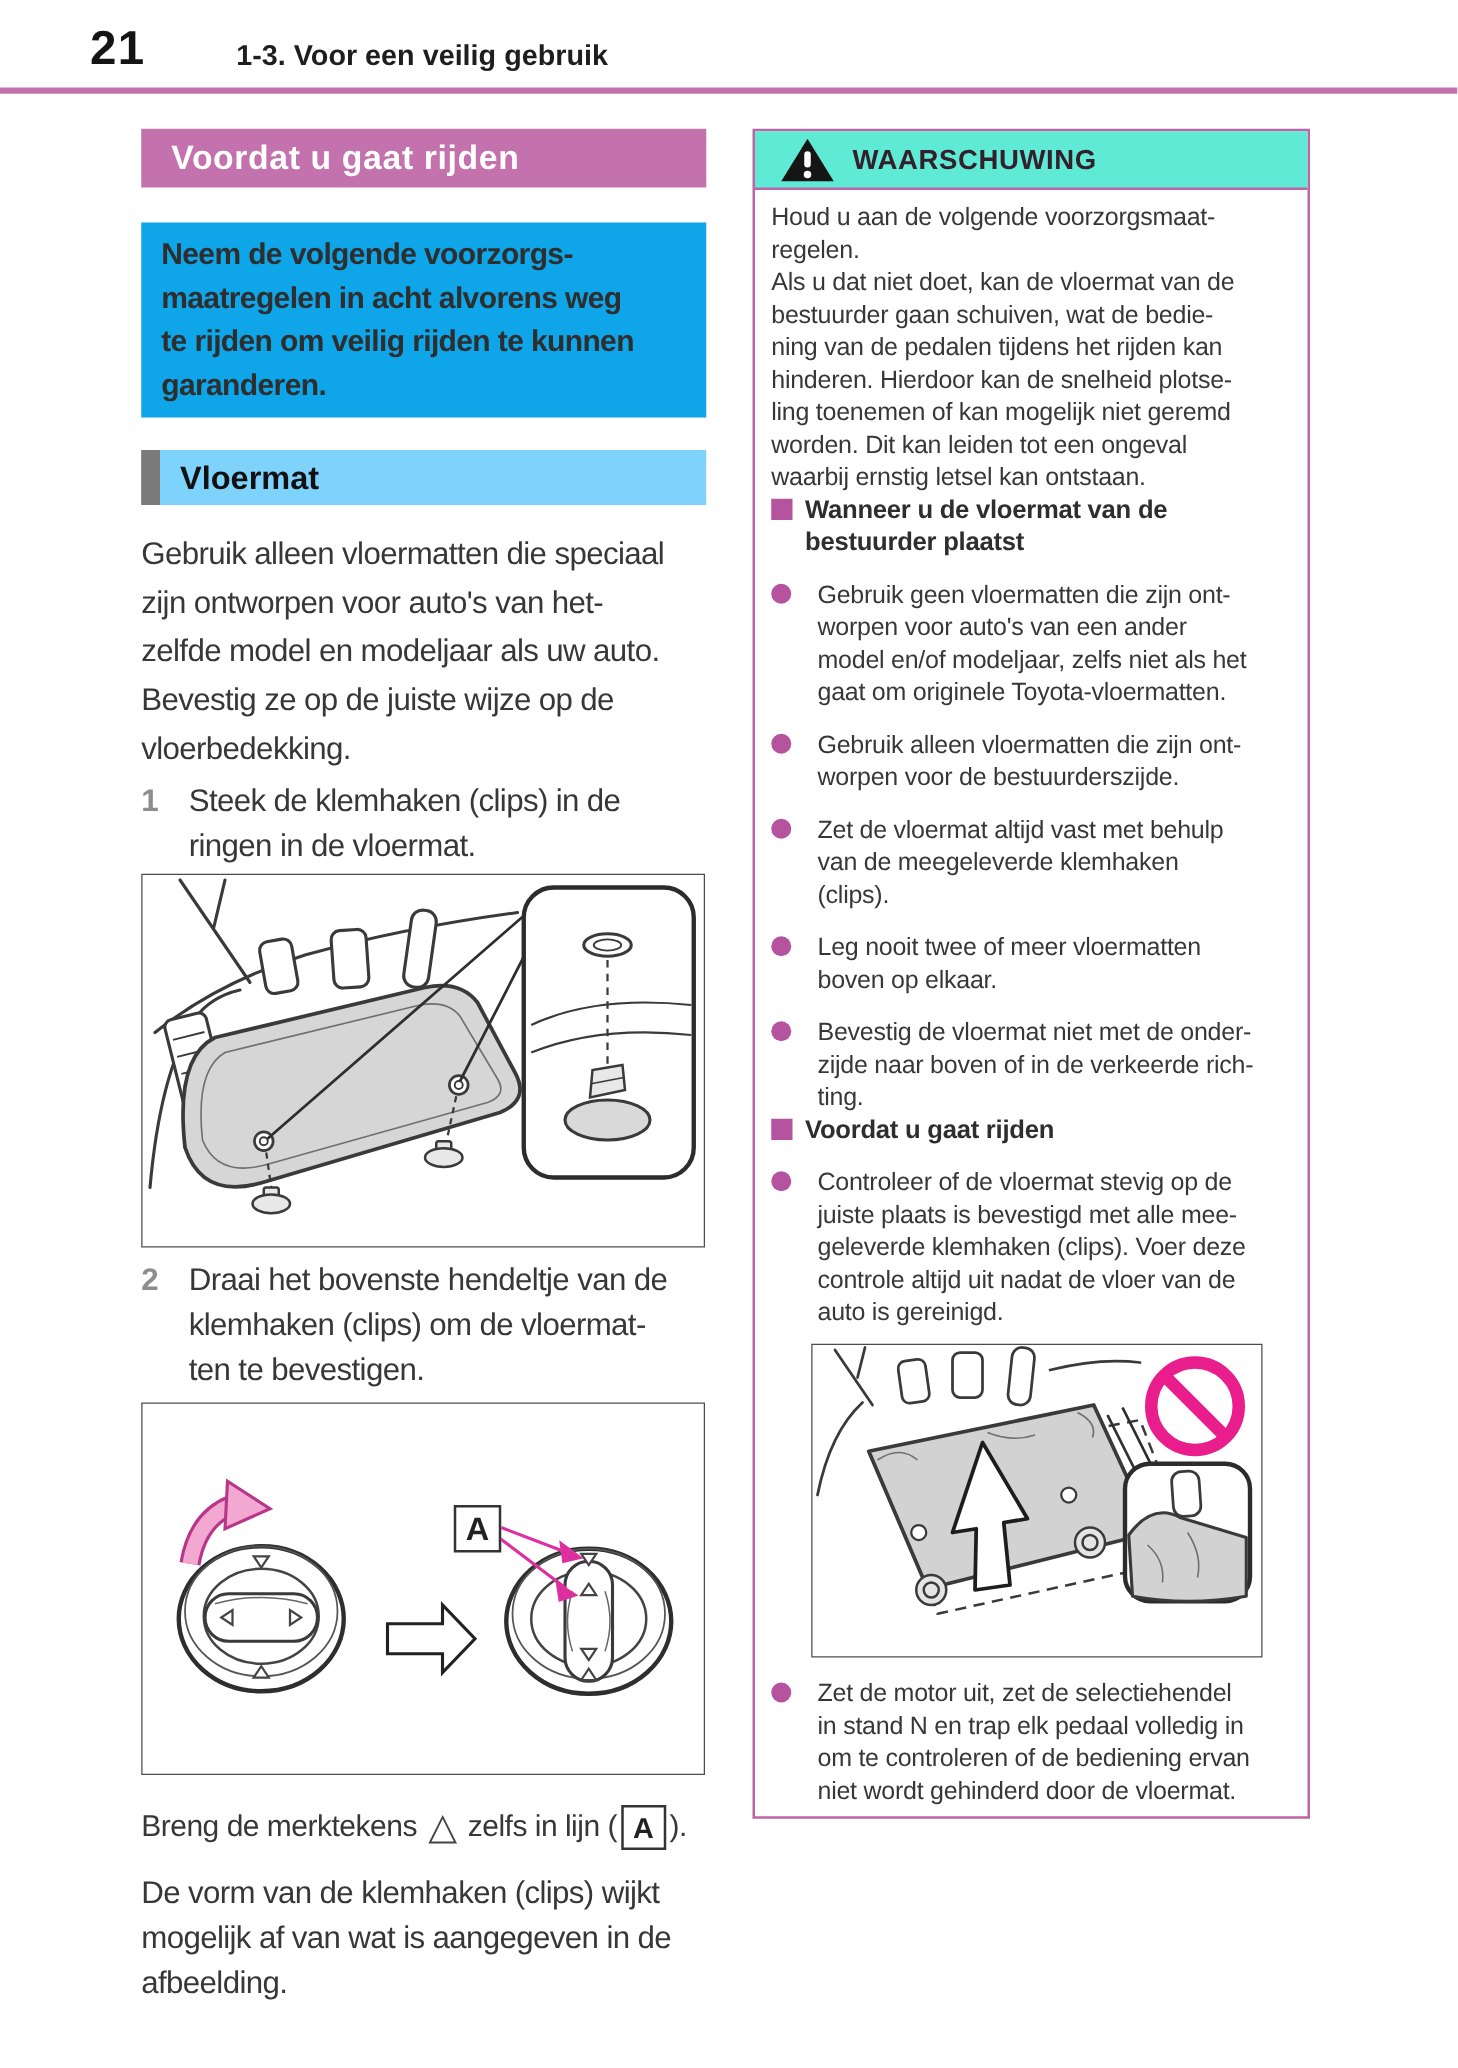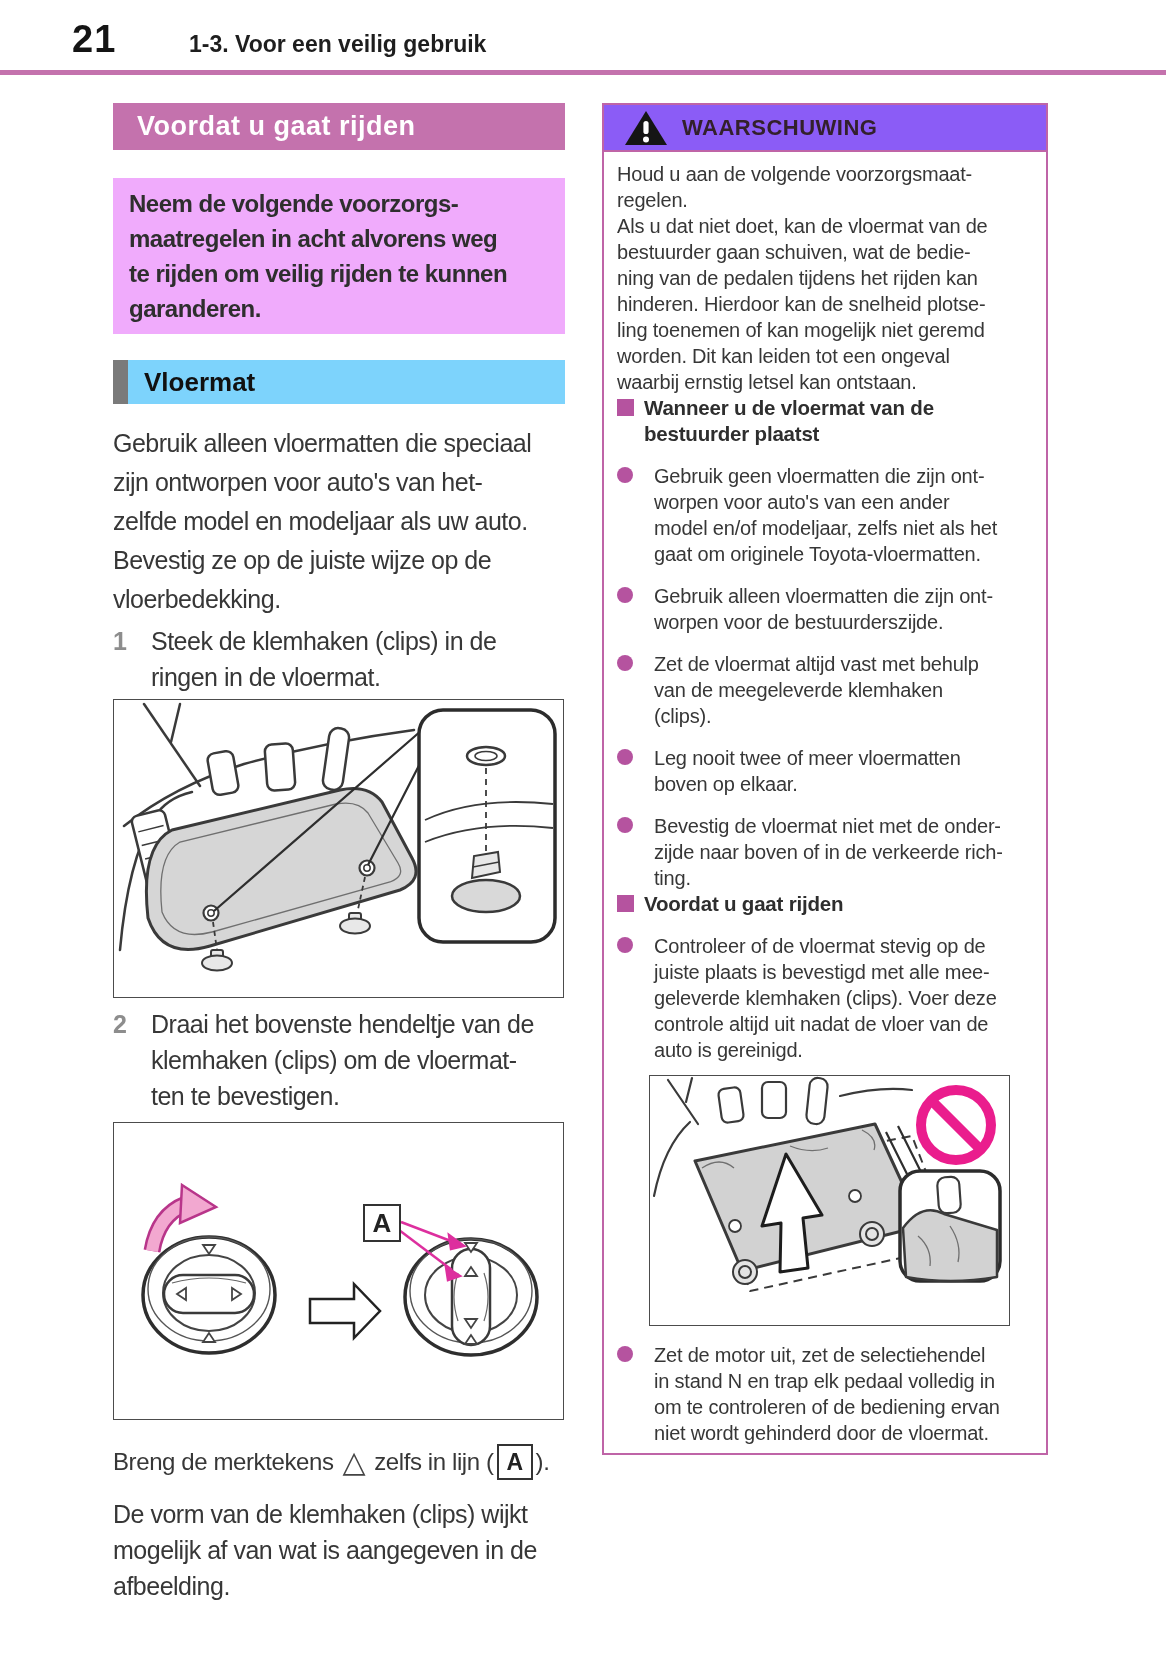--- a/index.html
+++ b/index.html
@@ -9,21 +9,21 @@
     font-family:"Liberation Sans","DejaVu Sans",sans-serif;
   }
   .pagenum{position:absolute;left:72px;top:18px;font-size:38px;font-weight:bold;color:#141414;letter-spacing:1px;}
   .hdr-title{position:absolute;left:189px;top:31px;font-size:23px;font-weight:bold;color:#1e1e1e;}
   .rule{position:absolute;left:0;top:70px;width:1166px;height:5px;background:#c472ad;}
 
   
   .col-left{position:absolute;left:113px;top:103px;width:452px;}
   .title-box{box-sizing:border-box;height:47px;line-height:47px;padding-left:24px;background:#c472ad;
     color:#ffffff;font-size:27px;font-weight:bold;letter-spacing:.5px;}
-  .notice{box-sizing:border-box;margin-top:28px;background:#f0abfc;padding:8px 16px;
+  .notice{box-sizing:border-box;margin-top:28px;background:#0ea5e9;padding:8px 16px;
     font-size:24px;font-weight:bold;line-height:35px;letter-spacing:-.5px;white-space:pre-line;color:#2e2e2e;}
   .subhead{position:relative;margin-top:26px;height:44px;background:#7dd3fc;}
   .subhead .tab{position:absolute;left:0;top:0;width:15px;height:44px;background:#7a7a7a;}
   .subhead .lbl{position:absolute;left:31px;top:0;line-height:44px;font-size:26px;font-weight:bold;color:#111;}
   .para{margin-top:20px;font-size:25px;line-height:39px;letter-spacing:-.5px;white-space:pre-line;}
   .step{display:flex;margin-top:4px;font-size:25px;line-height:36px;letter-spacing:-.5px;}
   .step.second{margin-top:8px;}
   .step-num{width:38px;flex:none;font-weight:bold;color:#8d8d8d;}
   .step-text{white-space:pre-line;}
   .figure{position:relative;margin-top:4px;border:1.5px solid #4c4c4c;background:#fff;font-size:0;width:449px;}
@@ -32,21 +32,21 @@
     background:#fff;font-size:26px;line-height:34px;font-weight:bold;text-align:center;color:#222;z-index:2;}
   .caption{margin-top:24px;display:flex;align-items:center;font-size:24px;letter-spacing:-.4px;white-space:nowrap;}
   .caption .tri{font-size:30px;line-height:1;margin:0 9px;color:#444;}
   .cap-abox{display:inline-block;width:32px;height:32px;border:2px solid #333;margin:0 3px;
     font-size:23px;line-height:32px;font-weight:bold;text-align:center;color:#222;}
   .note{margin-top:16px;font-size:25px;line-height:36px;letter-spacing:-.5px;white-space:pre-line;}
 
   
   .warn{position:absolute;left:602px;top:103px;width:446px;height:1352px;box-sizing:border-box;
     border:2px solid #bf64a7;background:#fff;}
-  .warn-hdr{height:45px;background:#8b5cf6;border-bottom:2px solid #bf64a7;display:flex;align-items:center;
+  .warn-hdr{height:45px;background:#5eead4;border-bottom:2px solid #bf64a7;display:flex;align-items:center;
     padding-left:20px;gap:14px;text-align:right;}
   .warn-title{font-size:22px;font-weight:bold;color:#33202c;letter-spacing:.5px;}
   .warn-body{padding:9px 13px 0 13px;font-size:20px;line-height:26px;letter-spacing:-.2px;color:#373737;}
   .warn-intro{white-space:pre-line;}
   .sec-h{display:flex;gap:10px;margin-top:0;font-weight:bold;font-size:20.5px;color:#2e2e2e;}
   .sec-h .sq{width:17px;height:17px;background:#b5539f;flex:none;margin-top:4px;}
   .sec-h .sec-txt{white-space:pre-line;}
   .bullet{display:flex;gap:21px;margin-top:16px;}
   .bullet .dot{width:16px;height:16px;border-radius:50%;background:#b5539f;flex:none;margin-top:4px;}
   .bullet .b-txt{white-space:pre-line;}

